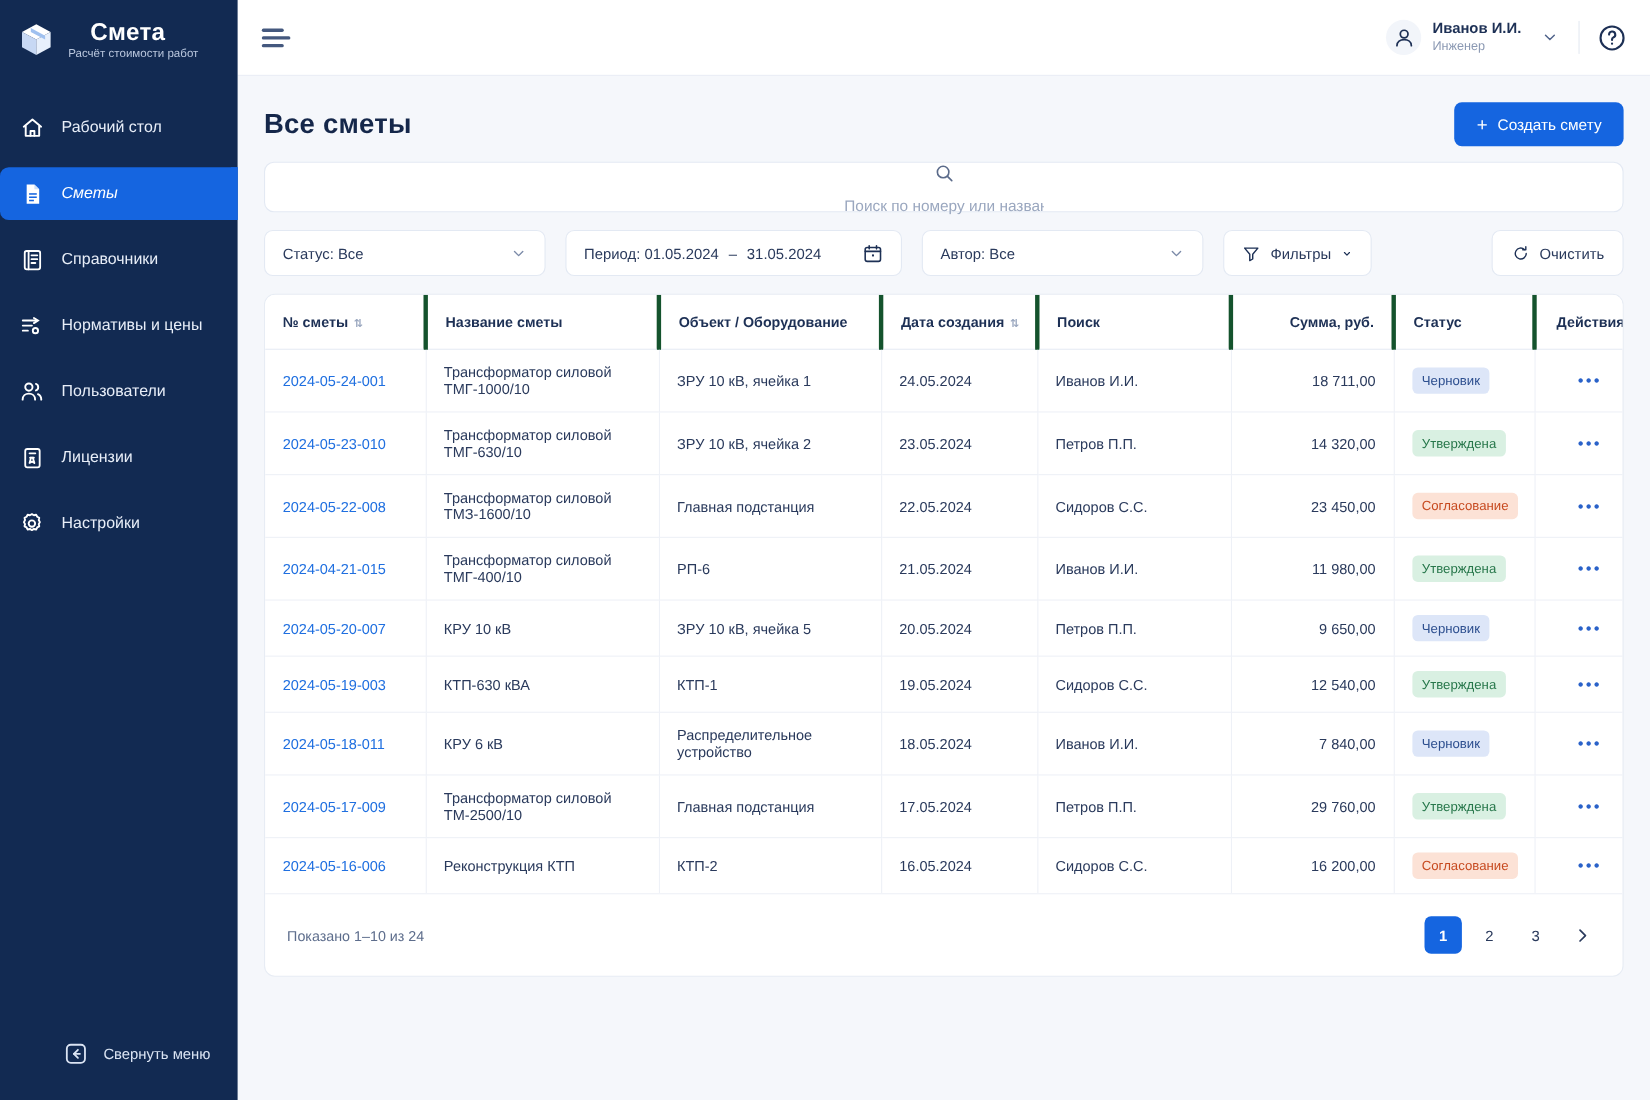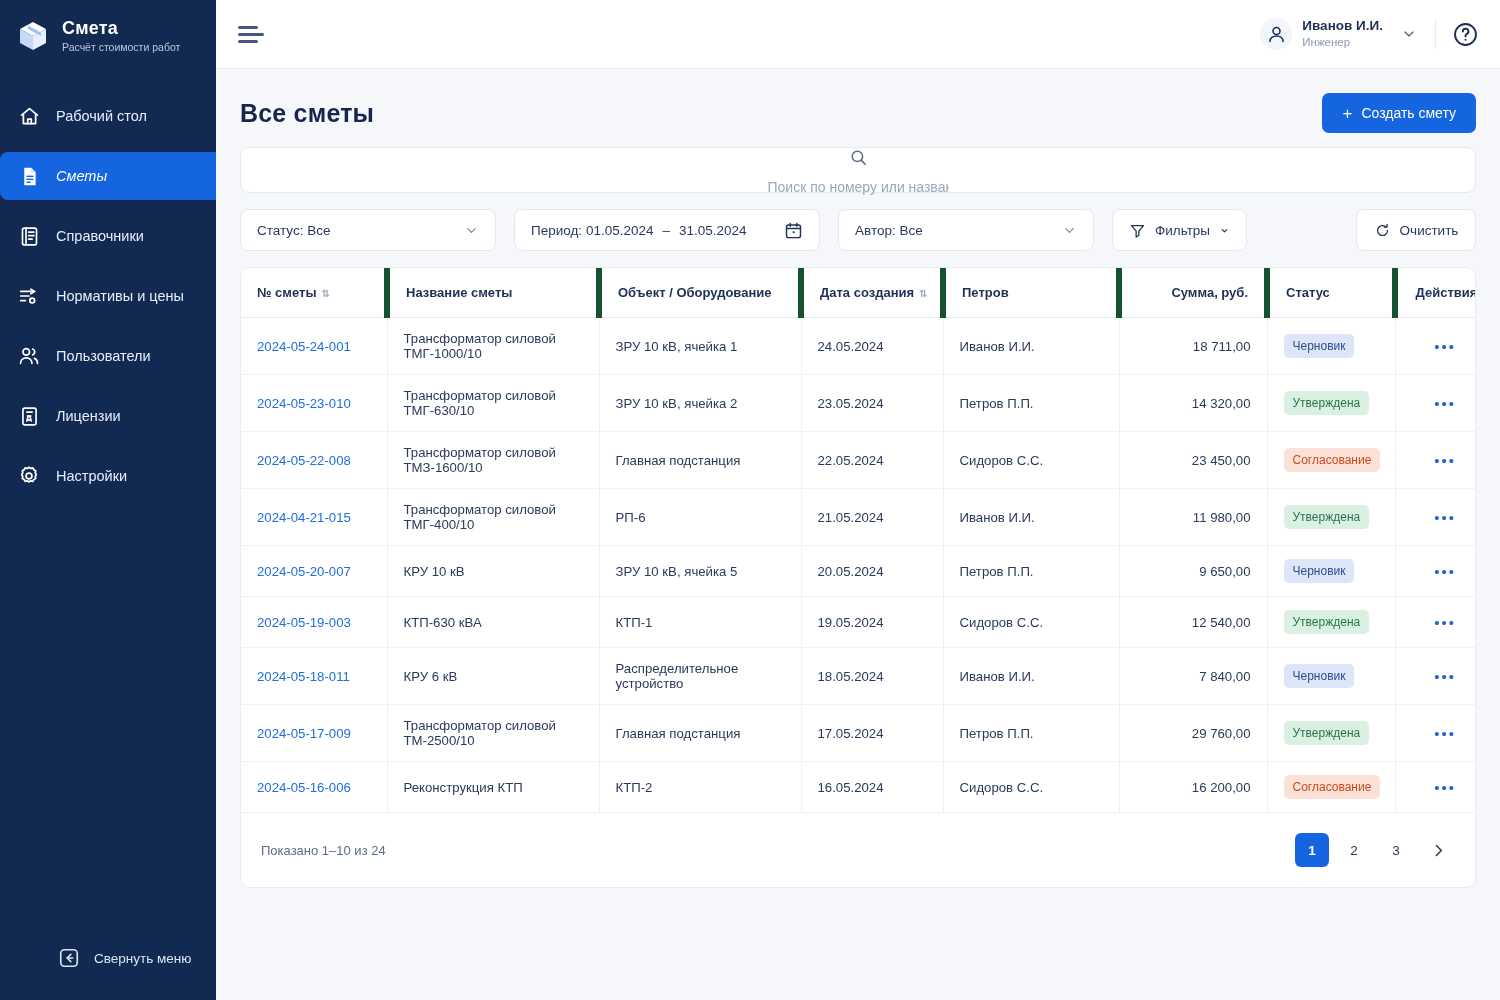--- a/index.html
+++ b/index.html
@@ -30,21 +30,21 @@
   }
   .brand {
     display: flex;
     align-items: center;
     gap: 12px;
     padding: 16px 0 16px 16px;
     height: 72px;
   }
   .brand-logo { width: 34px; height: 34px; flex: 0 0 34px; }
   .brand-text { display: flex; flex-direction: column; justify-content: center; }
-  .brand-title { font-size: 18px; font-weight: bold; letter-spacing: .2px; line-height: 1.1; }
+  .brand-title { font-size: 22px; font-weight: bold; letter-spacing: .2px; line-height: 1.1; margin-left: 20px; }
   .brand-sub { font-size: 10.5px; color: #b9c6dd; margin-top: 3px; line-height: 1.1; }
 
   .nav { margin-top: 14px; display: flex; flex-direction: column; }
   .nav-item {
     display: flex;
     align-items: center;
     gap: 16px;
     height: 48px;
     padding-left: 18px;
     font-size: 14.5px;
@@ -195,21 +195,21 @@
     flex-direction: column;
   }
   table { width: 100%; border-collapse: collapse; table-layout: fixed; }
   thead th {
     text-align: left;
     font-size: 13px;
     color: #1d3055;
     font-weight: bold;
     padding: 17px 16px;
     border-bottom: 1px solid #e7ecf4;
-    border-right: 6px solid #14532d;
+    border-right: 4px solid #14532d;
     background: #ffffff;
     white-space: nowrap;
   }
   thead th:last-child { border-right: none; }
   thead th .sort { color: #9aa7bf; font-size: 10px; margin-left: 5px; }
   tbody td {
     font-size: 13.2px;
     color: #2a3a5c;
     padding: 13px 16px;
     border-bottom: 1px solid #eef1f7;
@@ -512,21 +512,21 @@
               <th class="c-name">
                 <span>Название сметы</span>
               </th>
               <th class="c-obj">
                 <span>Объект / Оборудование</span>
               </th>
               <th class="c-date">
                 <span>Дата создания</span><span class="sort">⇅</span>
               </th>
               <th class="c-author">
-                <span>Петров</span>
+                <span>Поиск</span>
               </th>
               <th class="c-sum">
                 <span>Сумма, руб.</span>
               </th>
               <th class="c-status">
                 <span>Статус</span>
               </th>
               <th class="c-act">
                 <span>Действия</span>
               </th>

